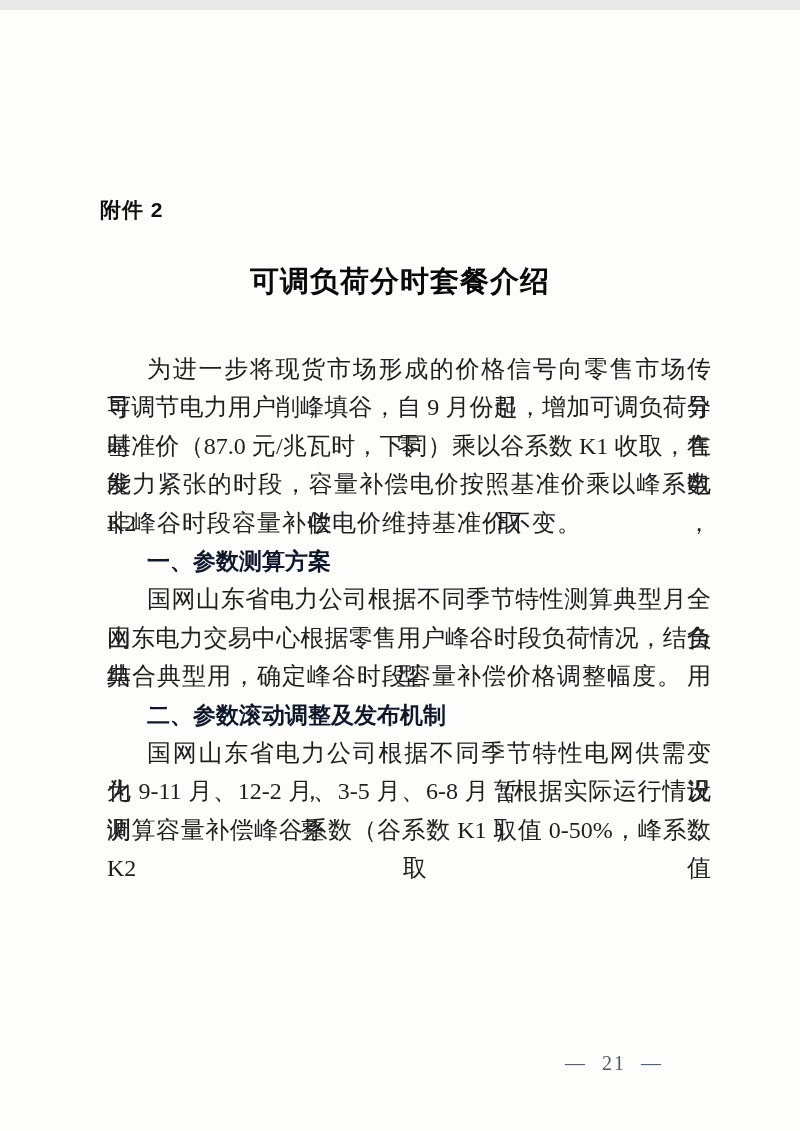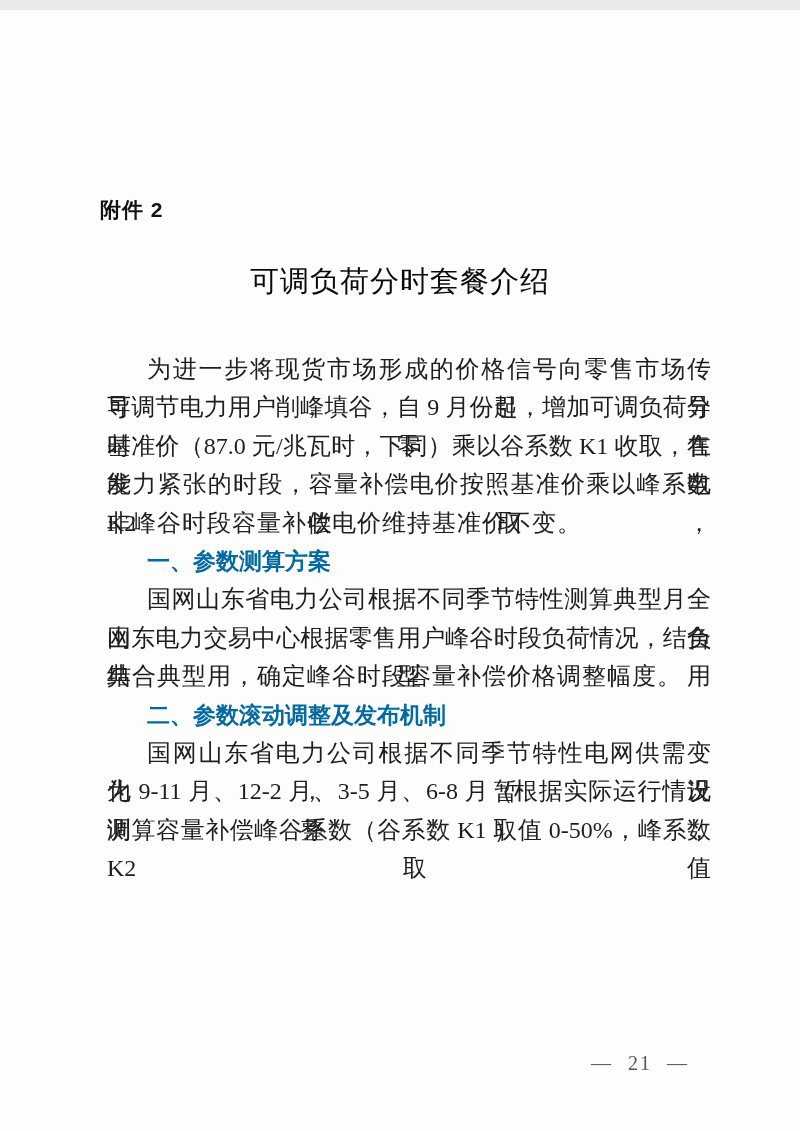--- a/index.html
+++ b/index.html
@@ -28,21 +28,21 @@
     color: #111;
   }
   .title {
     position: absolute;
     left: 0;
     right: 0;
     top: 252px;
     margin: 0;
     text-align: center;
     font-family: "Liberation Sans", "DejaVu Sans", sans-serif;
-    font-weight: 400;
+    font-weight: 700;
     font-size: 29px;
     letter-spacing: 1px;
     color: #0a0a0a;
   }
   .doc-body {
     position: absolute;
     left: 107px;
     top: 340px;
     width: 604px;
   }
@@ -65,28 +65,27 @@
   .line.indent {
     text-indent: 40px;
   }
   .line.heading {
     font-family: "Liberation Sans", "DejaVu Sans", sans-serif;
     font-weight: 700;
     font-size: 23px;
     text-indent: 40px;
     text-align: left;
     text-align-last: left;
-    color: #0369a1;
+    color: #0f172a;
   }
   .footer {
     position: absolute;
     left: 565px;
     top: 1042px;
     width: 150px;
-    text-align: center;
     font-size: 20px;
     letter-spacing: 2px;
     word-spacing: 8px;
     color: #4d5866;
   }
 </style>
 </head>
 <body>
 
 <div class="page">

